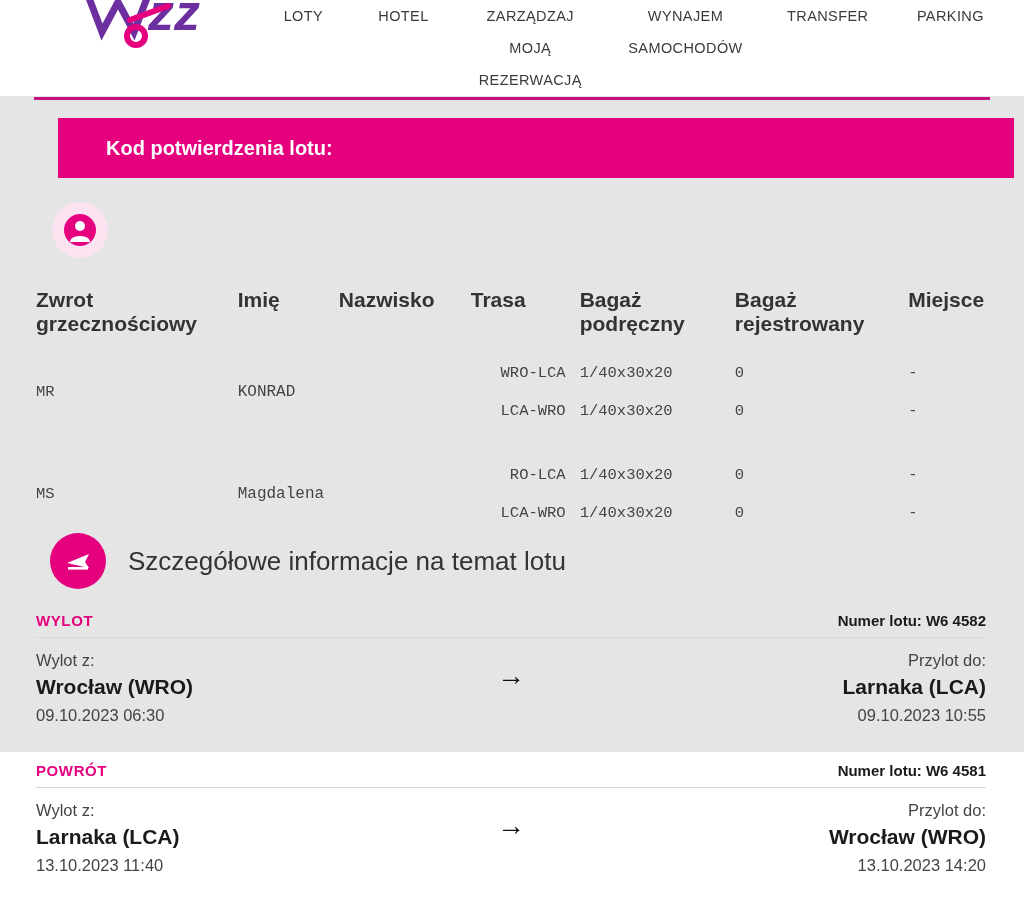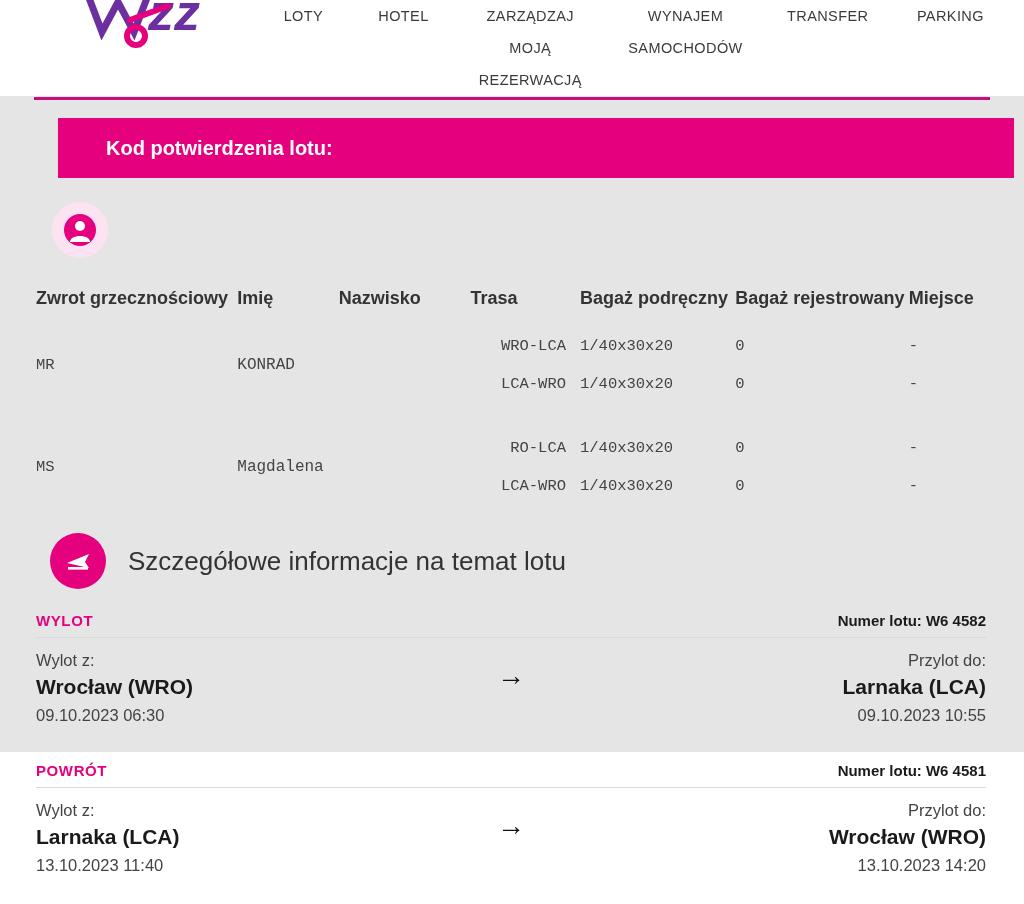--- a/index.html
+++ b/index.html
@@ -125,21 +125,21 @@
   .pax-table {
     position: absolute;
     left: 36px;
     top: 288px;
     width: 954px;
     border-collapse: collapse;
     font-size: 15.5px;
   }
   .pax-table th {
     text-align: left;
-    font-size: 18px;
+    font-size: 21px;
     font-weight: bold;
     color: #333333;
     padding: 0 0 18px 0;
     vertical-align: top;
   }
   .pax-table td {
     padding: 0;
     color: #444444;
     vertical-align: middle;
   }

